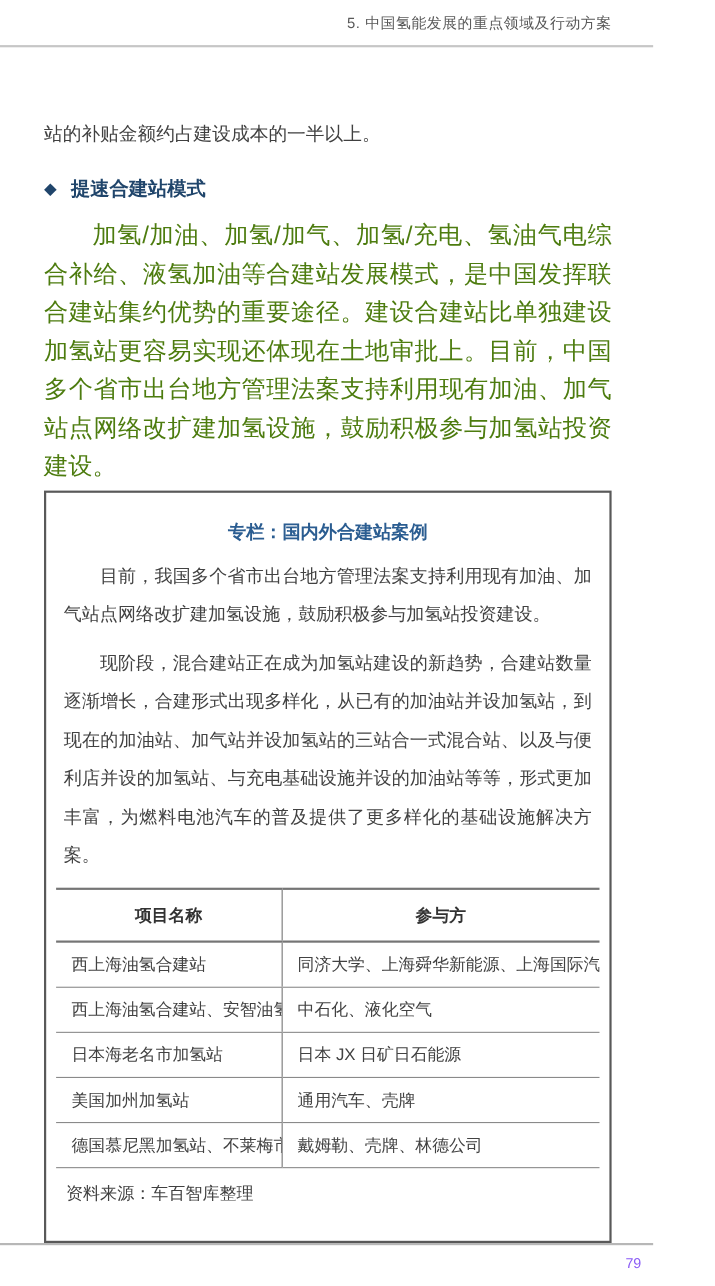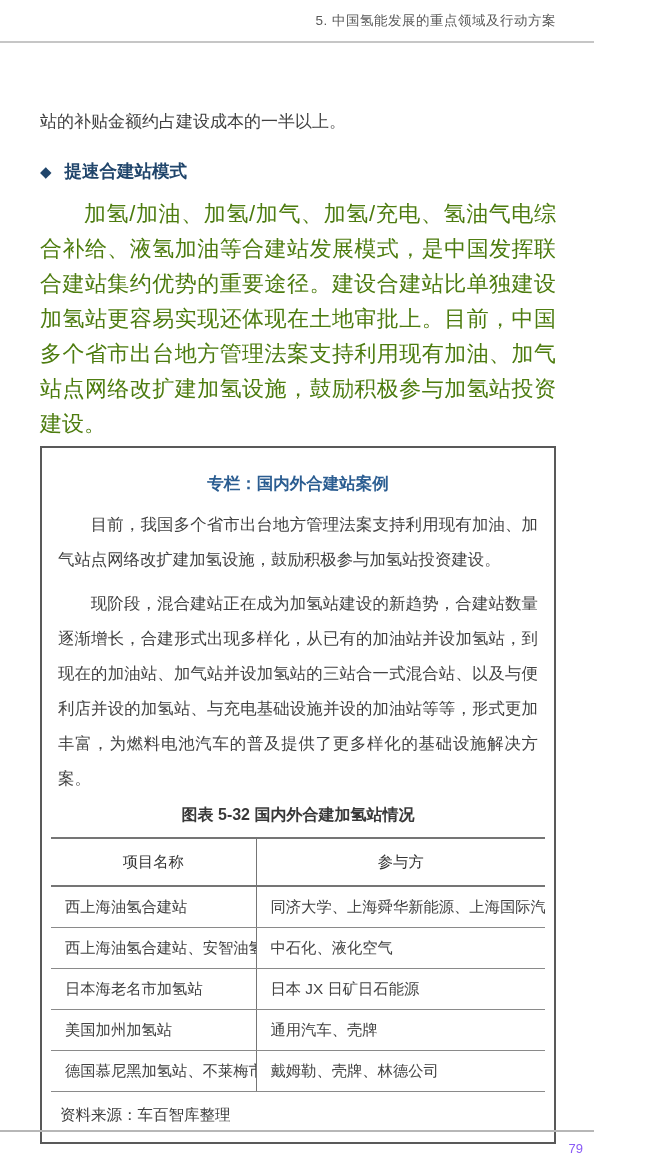--- a/index.html
+++ b/index.html
@@ -44,21 +44,21 @@
   .body-para{
     margin:13px 0 0 0;
     font-size:22px;line-height:35px;
     text-align:justify;text-indent:2em;
     color:#4d7c0f;
   }
   
   .panel{
     margin:5px 0 0 0;
     border:2px solid #595959;
-    padding:12px 6px 14px 6px;
+    padding:12px 6px 30px 6px;
     box-sizing:border-box;
   }
   .panel-title{
     margin-top:13px;
     text-align:center;
     font-size:16.5px;font-weight:bold;color:#2b5d91;
   }
   .panel-para{
     margin:9px 10px 0 10px;
     font-size:16.4px;line-height:35px;
@@ -75,21 +75,21 @@
   table.cases{
     width:calc(100% - 6px);
     margin:11px auto 0 auto;
     border-collapse:collapse;
     table-layout:fixed;
     font-size:15.3px;color:#424242;
   }
   table.cases col.c1{width:41.5%;}
   table.cases col.c2{width:58.5%;}
   table.cases thead th{
-    font-weight:normal;text-align:center;
+    font-weight:bold;text-align:center;
     height:44px;
     border-top:2px solid #757575;
     border-bottom:2px solid #757575;
     color:#333333;
   }
   table.cases tbody td{
     height:40px;
     border-bottom:1.5px solid #8a8a8a;
     padding:0 8px 0 14px;
     text-align:left;vertical-align:middle;
@@ -132,21 +132,20 @@
     </div>
 
     <p class="body-para">加氢/加油、加氢/加气、加氢/充电、氢油气电综合补给、液氢加油等合建站发展模式，是中国发挥联合建站集约优势的重要途径。建设合建站比单独建设加氢站更容易实现还体现在土地审批上。目前，中国多个省市出台地方管理法案支持利用现有加油、加气站点网络改扩建加氢设施，鼓励积极参与加氢站投资建设。</p>
 
     <section class="panel">
       <div class="panel-title">专栏：国内外合建站案例</div>
 
       <p class="panel-para second">目前，我国多个省市出台地方管理法案支持利用现有加油、加气站点网络改扩建加氢设施，鼓励积极参与加氢站投资建设。</p>
       <p class="panel-para">现阶段，混合建站正在成为加氢站建设的新趋势，合建站数量逐渐增长，合建形式出现多样化，从已有的加油站并设加氢站，到现在的加油站、加气站并设加氢站的三站合一式混合站、以及与便利店并设的加氢站、与充电基础设施并设的加油站等等，形式更加丰富，为燃料电池汽车的普及提供了更多样化的基础设施解决方案。</p>
 
-      <div class="table-caption">图表 5-32 国内外合建加氢站情况</div>
 
       <table class="cases">
         <colgroup>
             <col class="c1">
             <col class="c2">
           </colgroup>
         <thead>
           <tr>
             <th>项目名称</th>
             <th>参与方</th>

